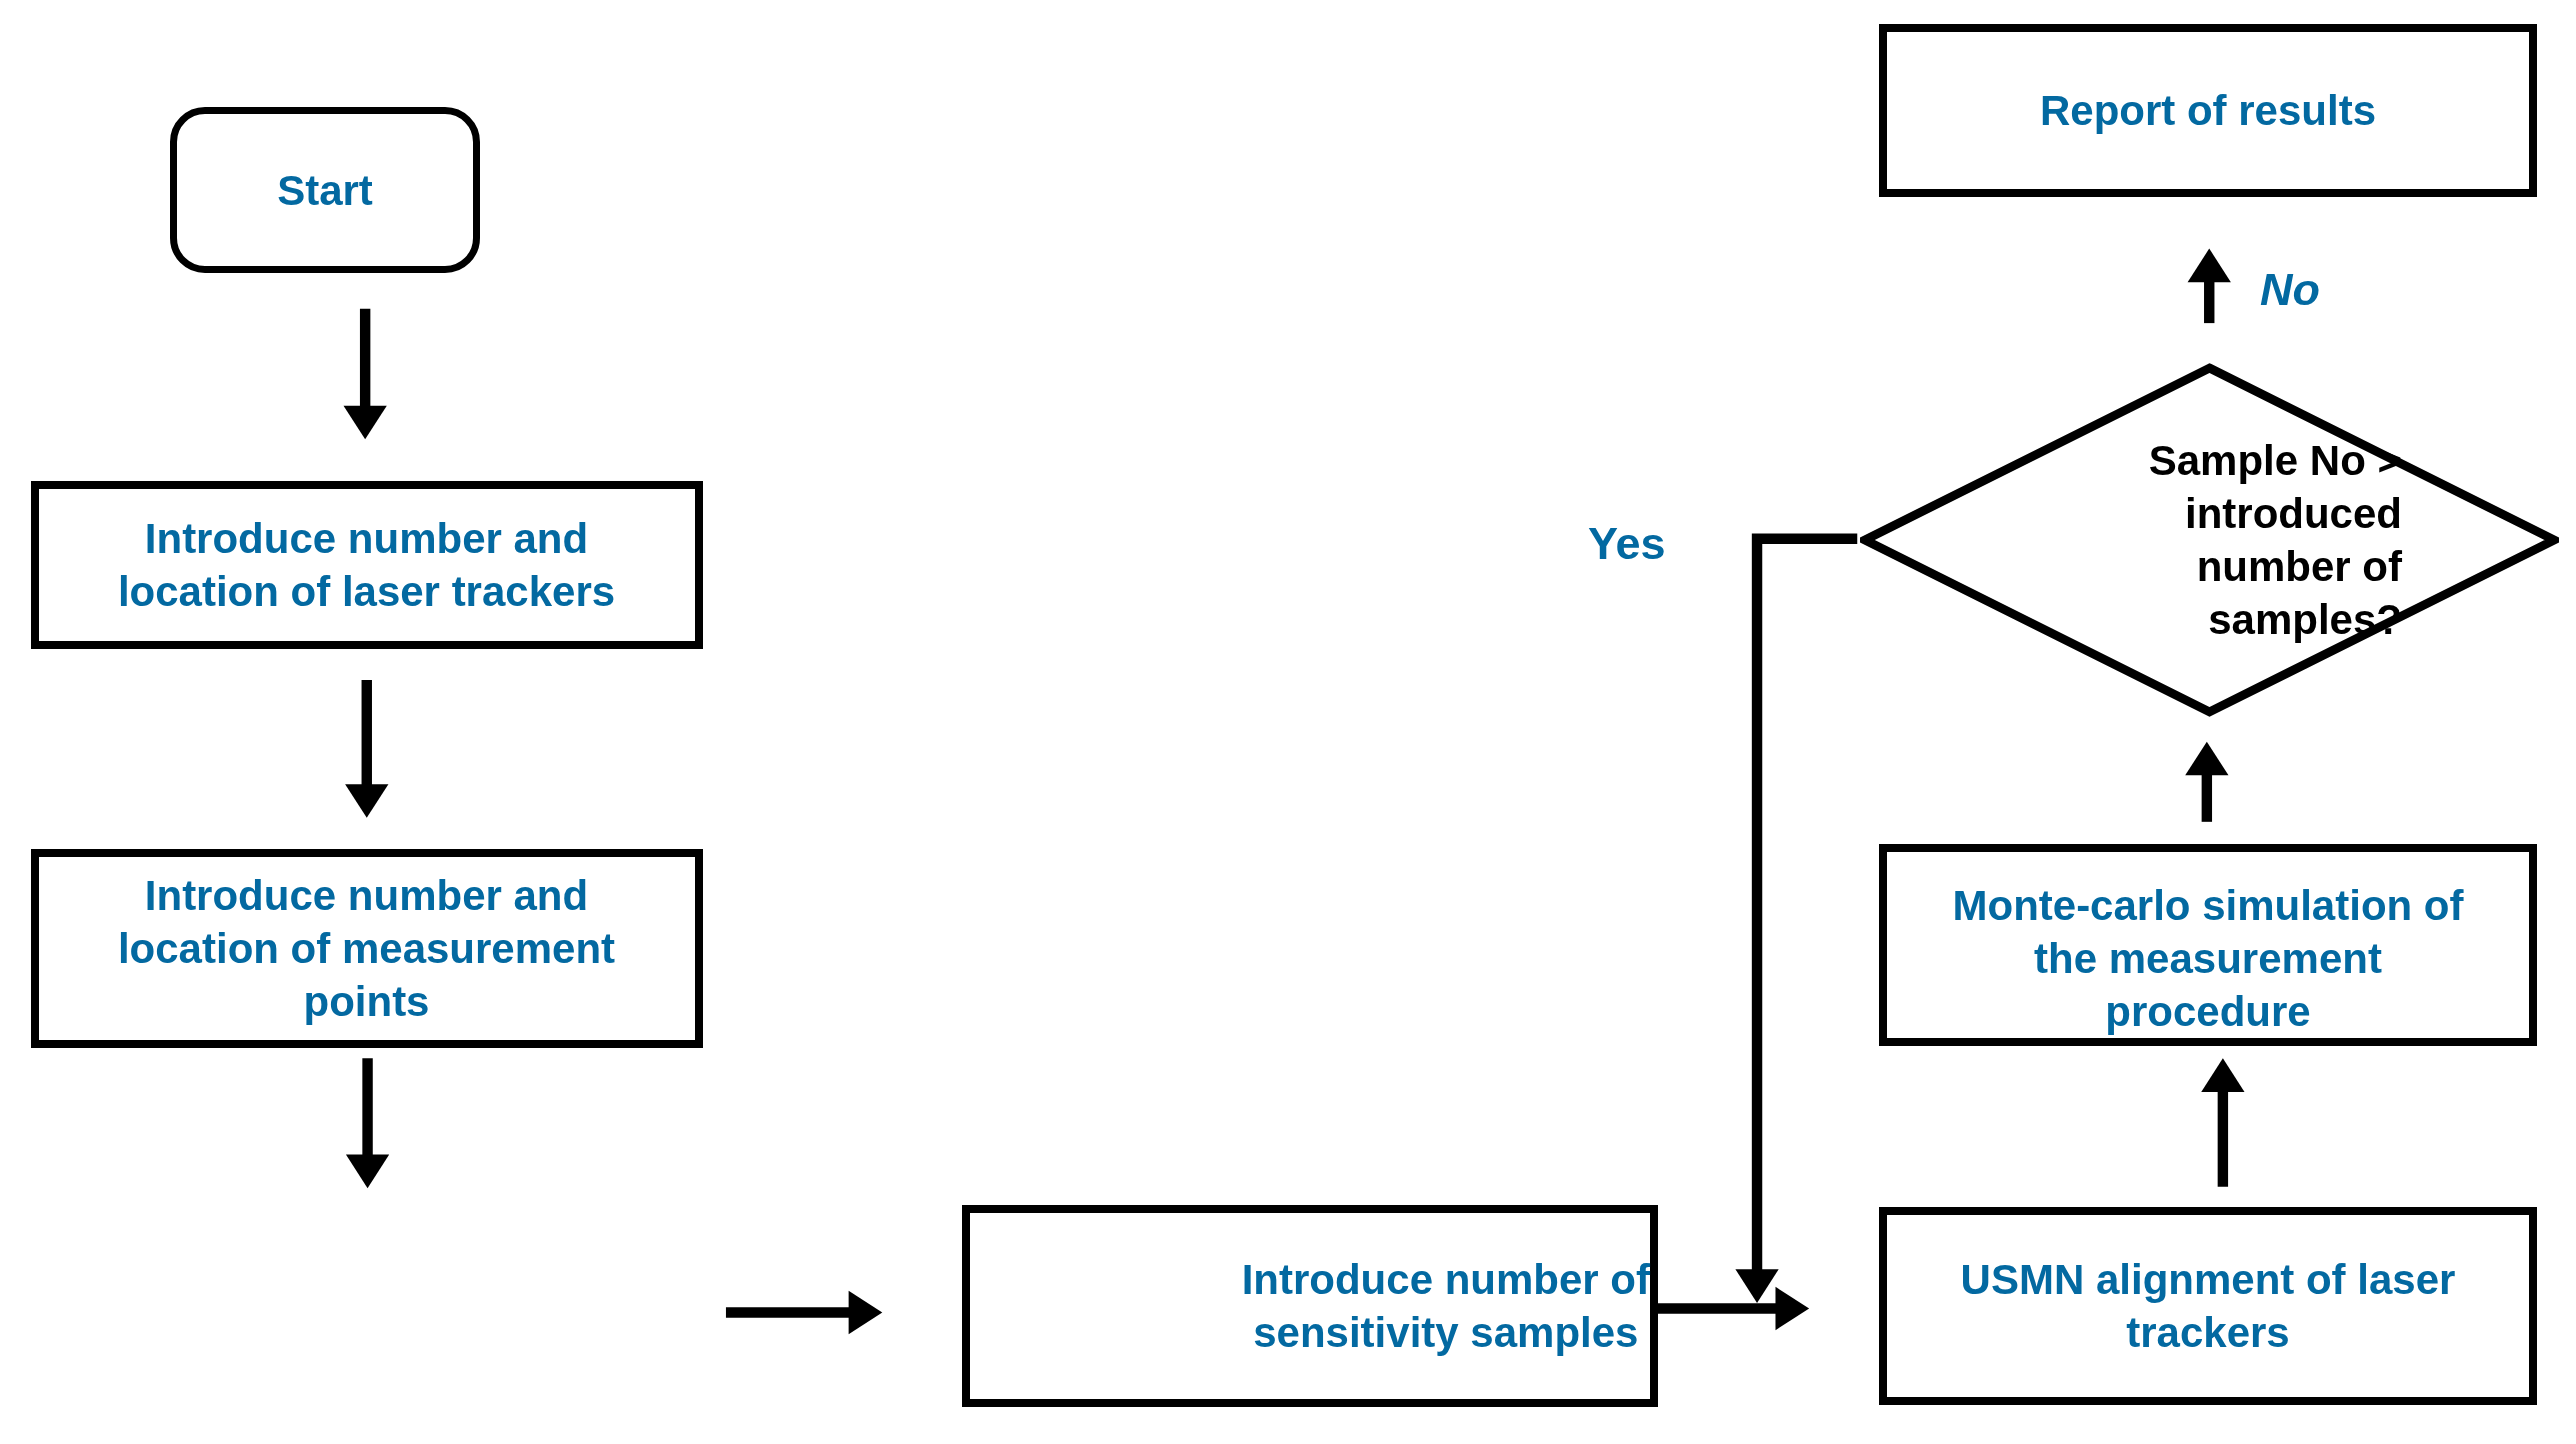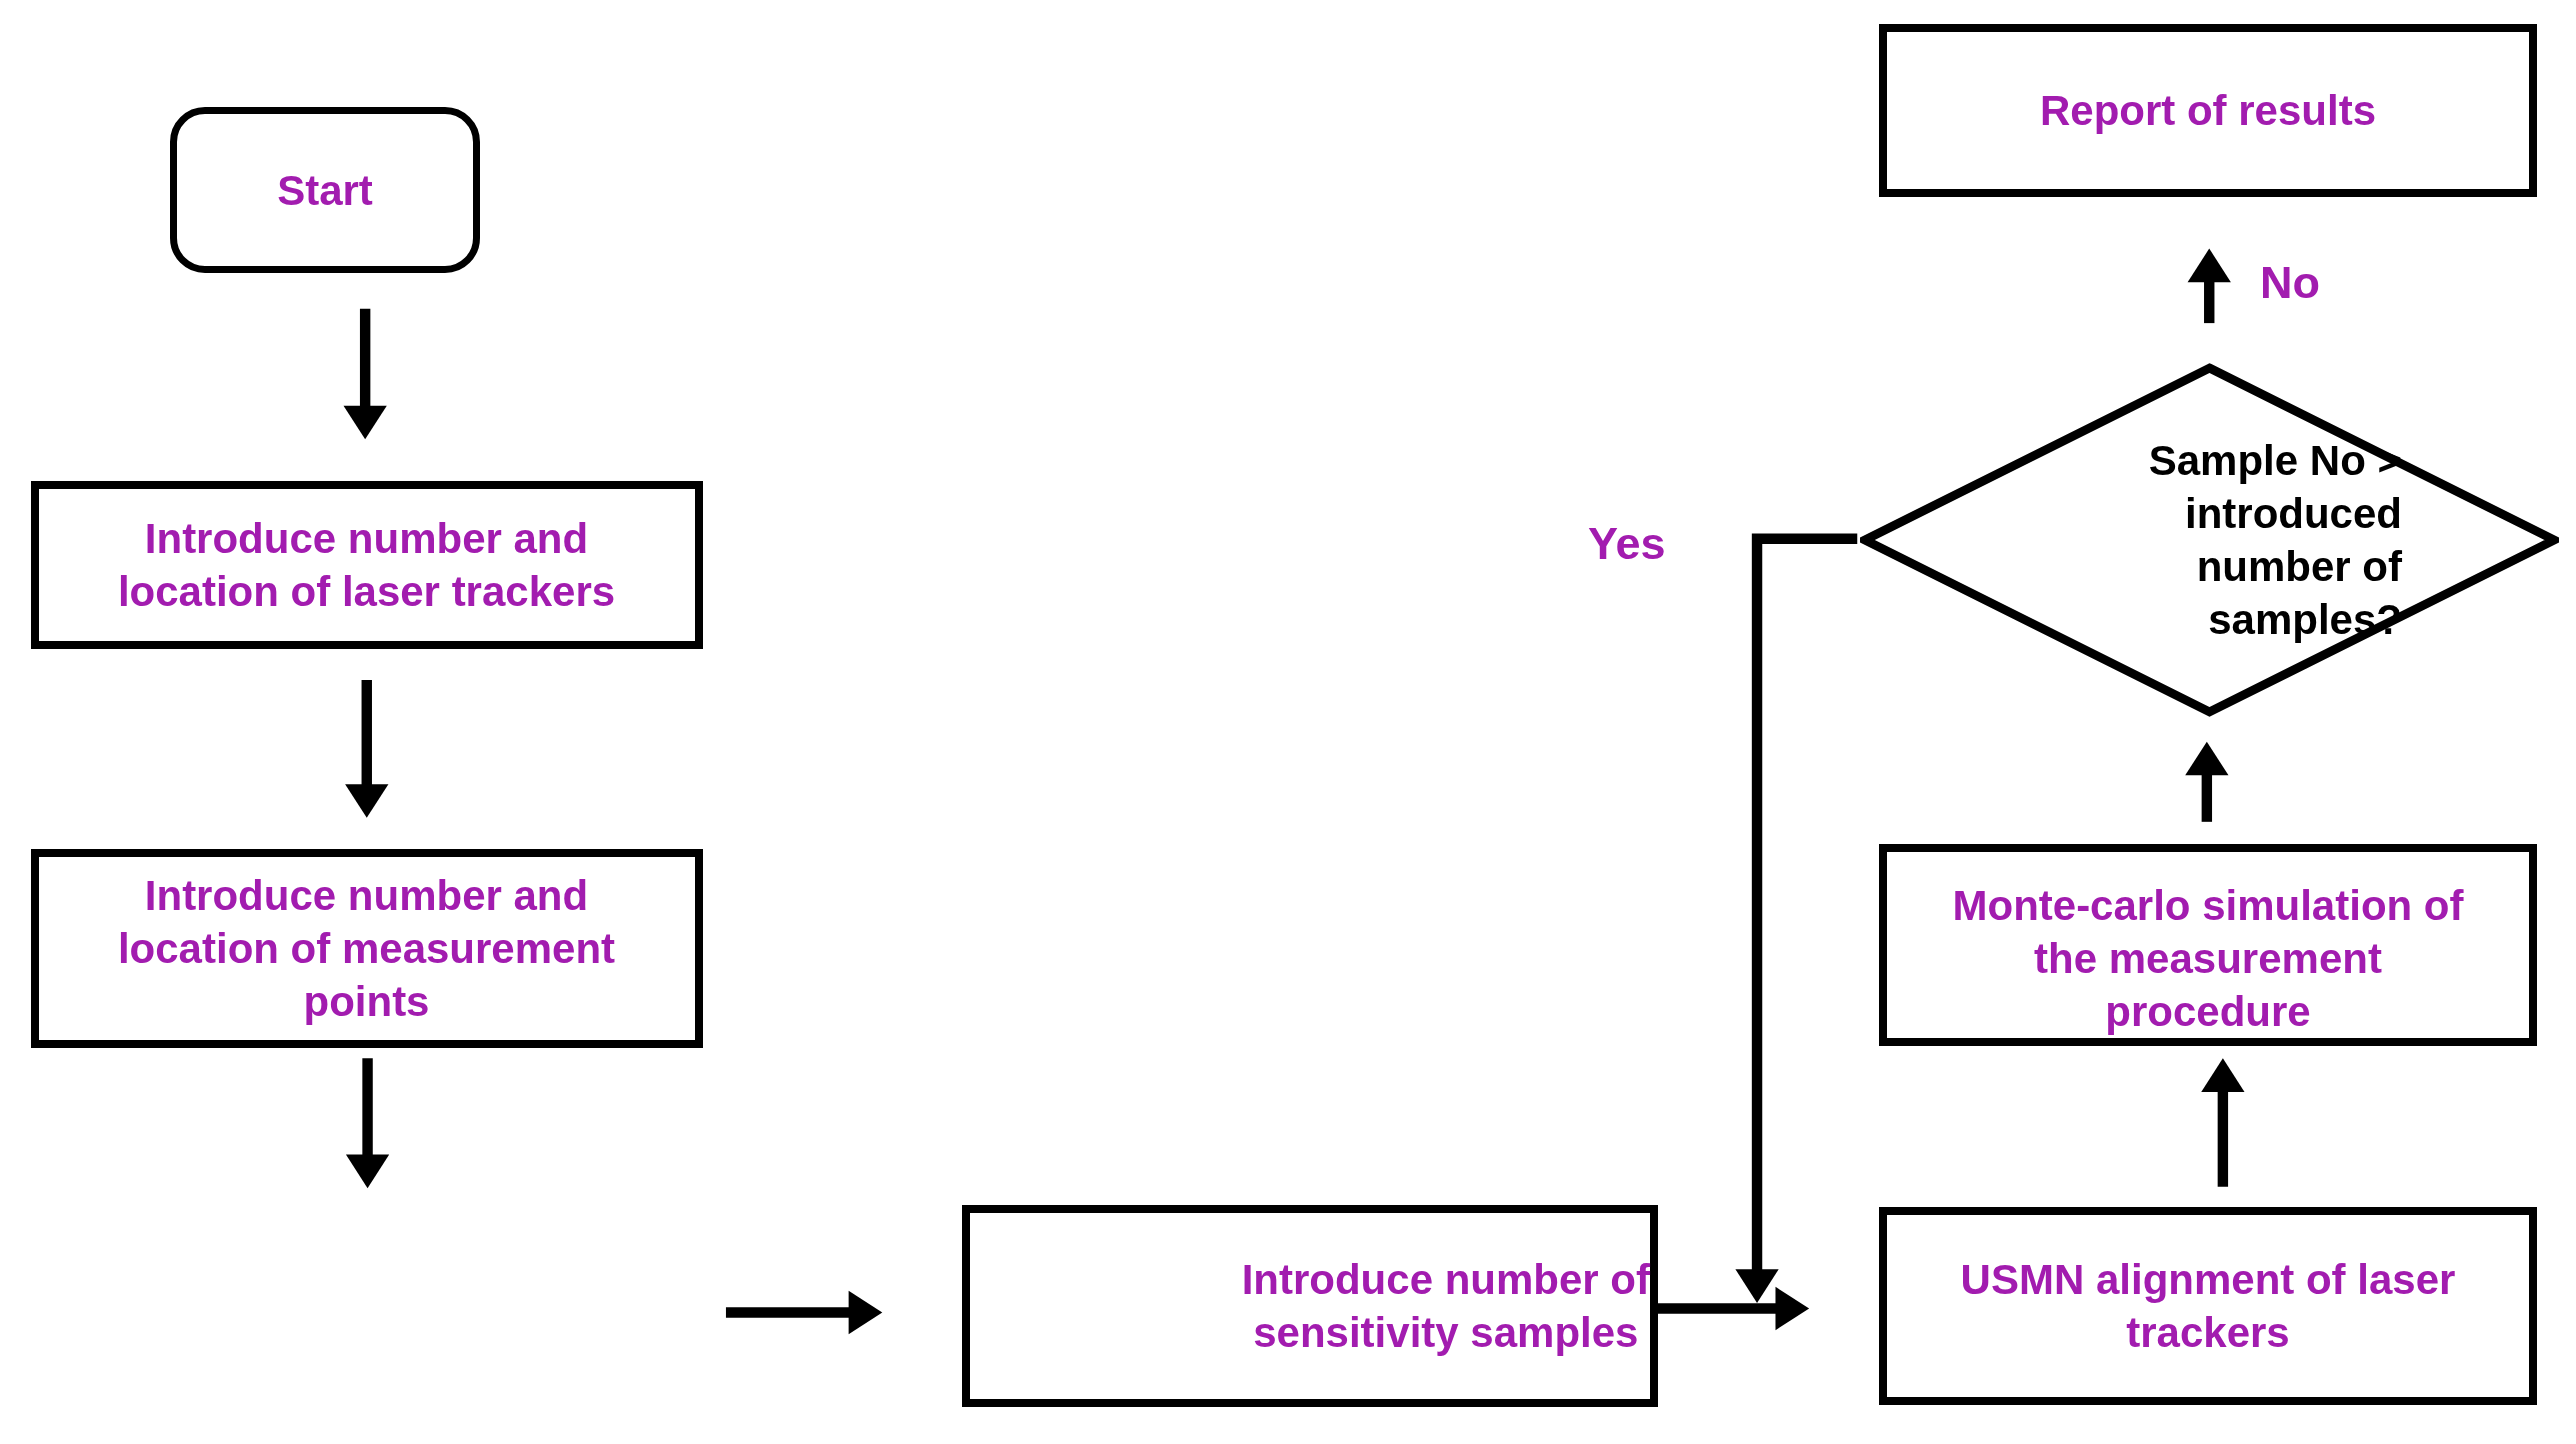--- a/index.html
+++ b/index.html
@@ -32,21 +32,21 @@
     align-items: center;
     justify-content: center;
     z-index: 2;
   }
   .node .label, .edge-label {
     font-weight: 700;
     font-size: 42px;
     line-height: 53px;
     text-align: center;
     white-space: pre-line;
-    color: #a21caf;
+    color: #0369a1;
   }
   .terminator {
     border-width: 7.2px;
     border-radius: 35px;
     margin-left: 20px;
   }
   .diamond-wrap {
     position: absolute;
     left: 1860px; top: 363px;
     width: 699px; height: 354px;
@@ -77,21 +77,21 @@
   
   #node-start   { left: 150px;  top: 107px;  width: 310px; height: 166px; }
   #node-b1      { left: 30.5px;   top: 481px;  width: 672px; height: 168px; }
   #node-b2      { left: 30.5px;   top: 849px; width: 672px; height: 199px; }
   #node-b3      { left: 30.5px;   top: 1207px; width: 666px; height: 198px; }
   #node-mid     { left: 962px; top: 1205px; width: 696px; height: 202px; justify-content: flex-end; }
   #node-usmn    { left: 1879px; top: 1207px; width: 658px; height: 198px; }
   #node-mc      { left: 1879px; top: 844px; width: 658px; height: 202px; align-items: flex-end; }
   #node-report  { left: 1879px; top: 24px;   width: 658px; height: 173px; }
   #label-yes { left: 1588px; top: 517px; }
-  #label-no  { left: 2260px; top: 256px; }
+  #label-no  { left: 2260px; top: 263px; font-style: italic; }
 </style>
 </head>
 <body>
 
 <div id="canvas">
 
   <svg id="edges" viewBox="0 0 3212 1801" xmlns="http://www.w3.org/2000/svg">
     <g stroke="#000000" stroke-width="13" fill="#000000">
 
       <g>

